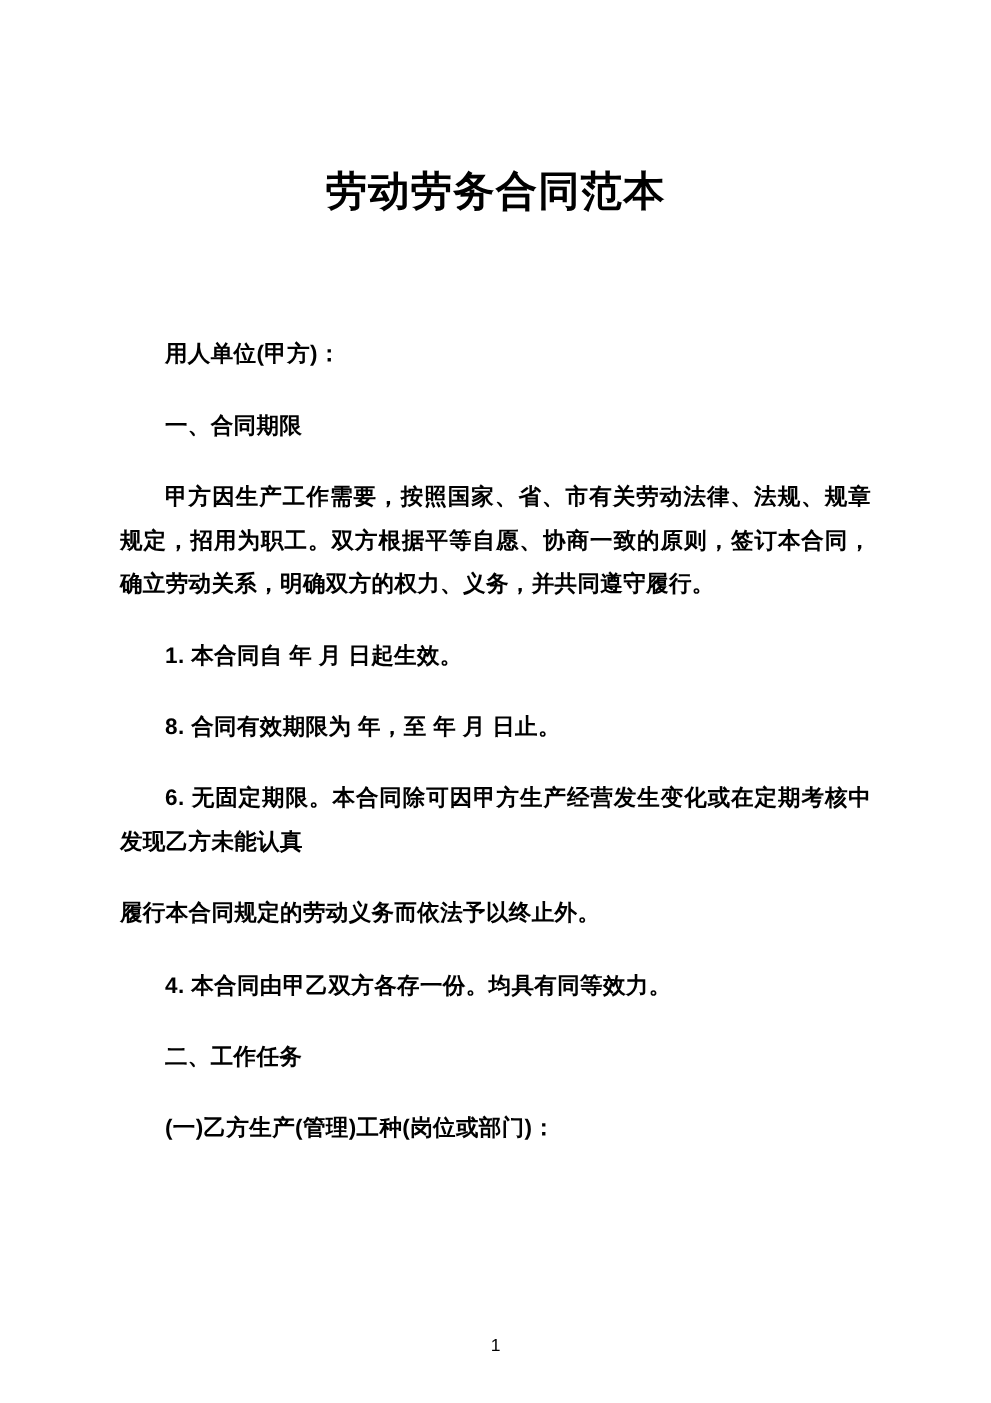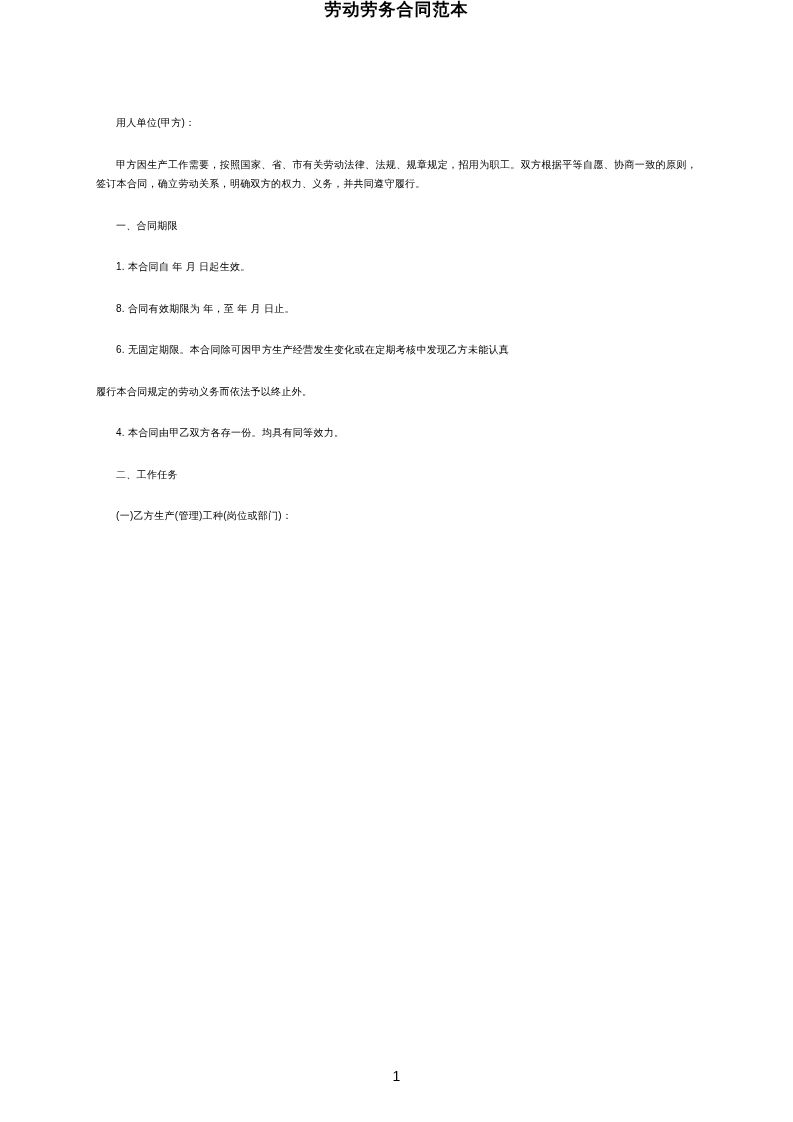--- a/index.html
+++ b/index.html
@@ -17,35 +17,37 @@
   }
   .page {
     width: 793px;
     height: 1122px;
     box-sizing: border-box;
     padding: 0 96px;
     position: relative;
   }
   .doc-title {
     text-align: center;
-    font-size: 17px;
+    font-size: 33px;
     font-weight: bold;
     letter-spacing: 1px;
     margin: 0;
+    padding-top: 133px;
     line-height: 1.2;
   }
   .body-block {
     margin-top: 93px;
   }
   p.para {
-    font-size: 10px;
+    font-size: 18px;
     line-height: 1.95;
     margin: 0 0 22px 0;
     text-align: justify;
     letter-spacing: 0.3px;
+    font-weight: bold;
   }
   p.indent1 {
     text-indent: 2em;
   }
   .page-number {
     position: absolute;
     bottom: 38px;
     left: 0;
     width: 793px;
     text-align: center;
@@ -54,22 +56,22 @@
   }
 </style>
 </head>
 <body>
 
 <div class="page">
   <h1 class="doc-title">劳动劳务合同范本</h1>
 
   <div class="body-block">
     <p class="para indent1">用人单位(甲方)：</p>
+    <p class="para indent1">一、合同期限</p>
     <p class="para indent1">甲方因生产工作需要，按照国家、省、市有关劳动法律、法规、规章规定，招用为职工。双方根据平等自愿、协商一致的原则，签订本合同，确立劳动关系，明确双方的权力、义务，并共同遵守履行。</p>
-    <p class="para indent1">一、合同期限</p>
     <p class="para indent1">1. 本合同自 年 月 日起生效。</p>
     <p class="para indent1">8. 合同有效期限为 年，至 年 月 日止。</p>
     <p class="para indent1">6. 无固定期限。本合同除可因甲方生产经营发生变化或在定期考核中发现乙方未能认真</p>
     <p class="para">履行本合同规定的劳动义务而依法予以终止外。</p>
     <p class="para indent1">4. 本合同由甲乙双方各存一份。均具有同等效力。</p>
     <p class="para indent1">二、工作任务</p>
     <p class="para indent1">(一)乙方生产(管理)工种(岗位或部门)：</p>
   </div>
 
   <div class="page-number">1</div>

